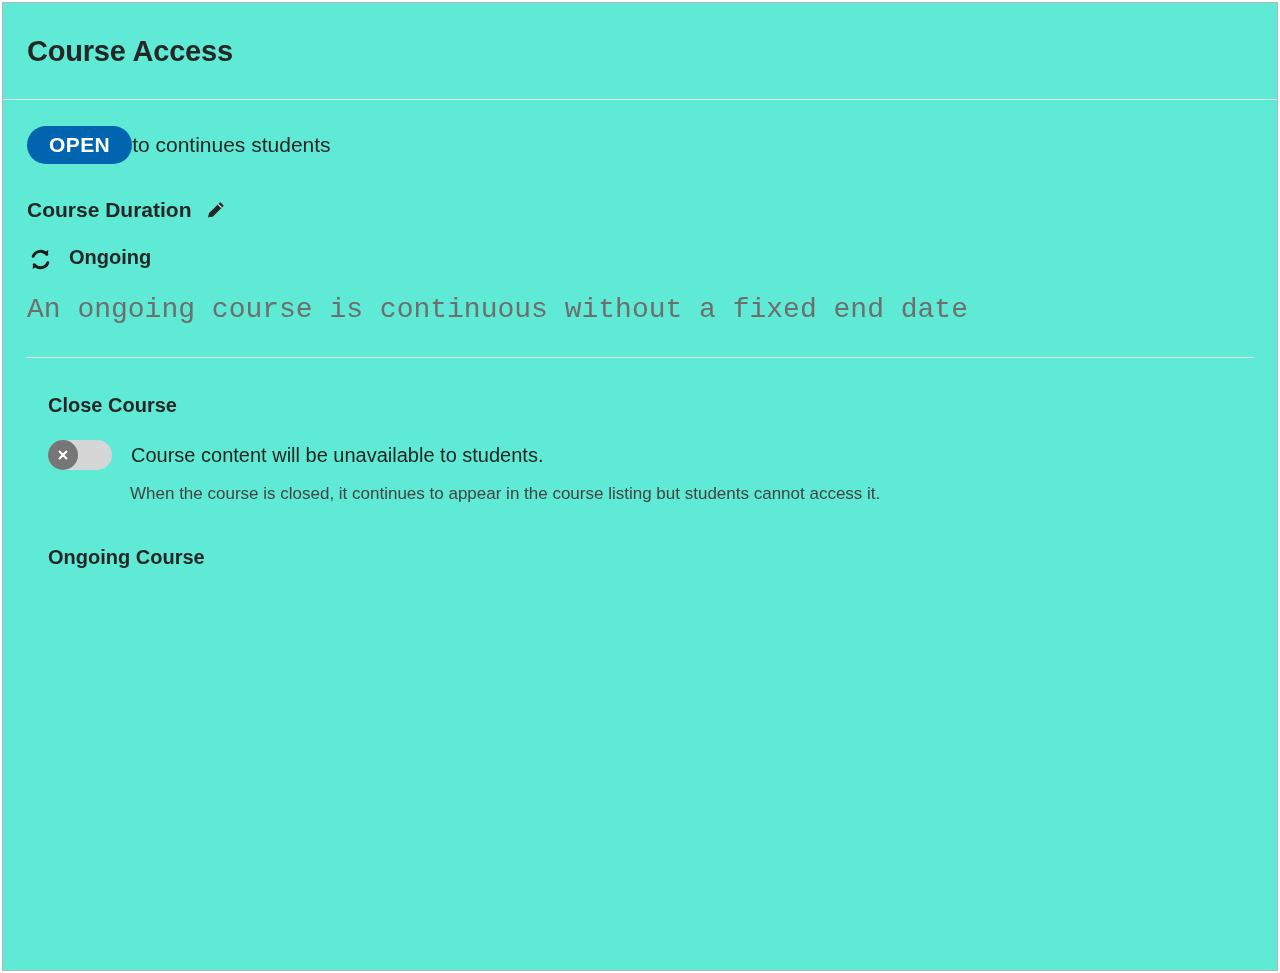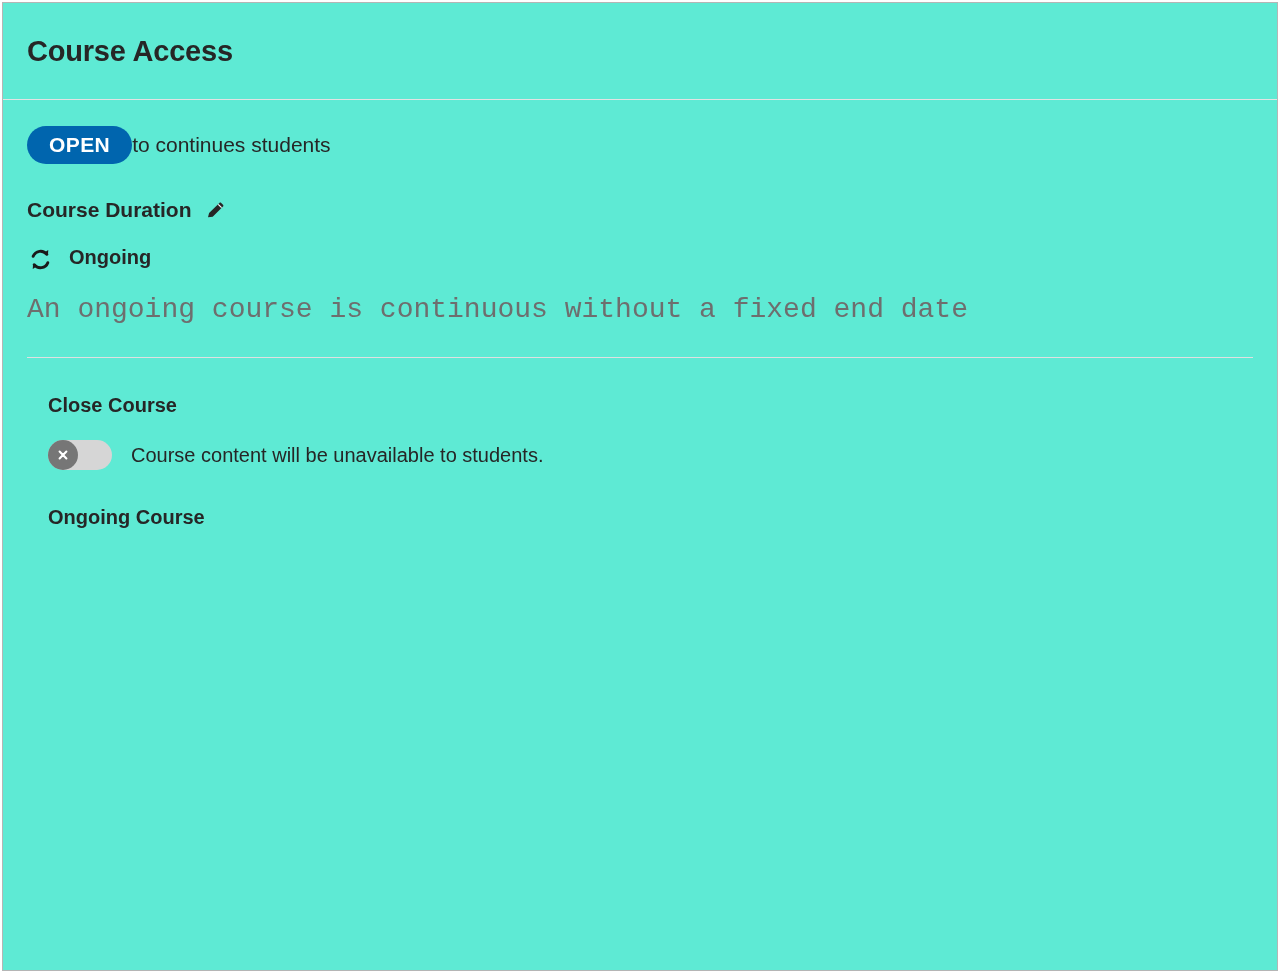--- a/index.html
+++ b/index.html
@@ -199,20 +199,21 @@
       <div class="toggle-row">
         <div class="toggle">
           <div class="knob">
             <svg width="14" height="14" viewBox="0 0 14 14" aria-hidden="true">
               <path d="M3.6 3.6l6.8 6.8M10.4 3.6l-6.8 6.8" stroke="#ffffff" stroke-width="2.1" stroke-linecap="round"></path>
             </svg>
           </div>
         </div>
         <span class="toggle-label">Course content will be unavailable to students.</span>
       </div>
+      <p class="helper-text">When the course is closed, it continues to appear in the course listing but students cannot access it.</p>
     </div>
 
     <div class="section">
       <div class="section-title">Ongoing Course</div>
     </div>
 
   </div>
 </div>
 
 </body></html>

